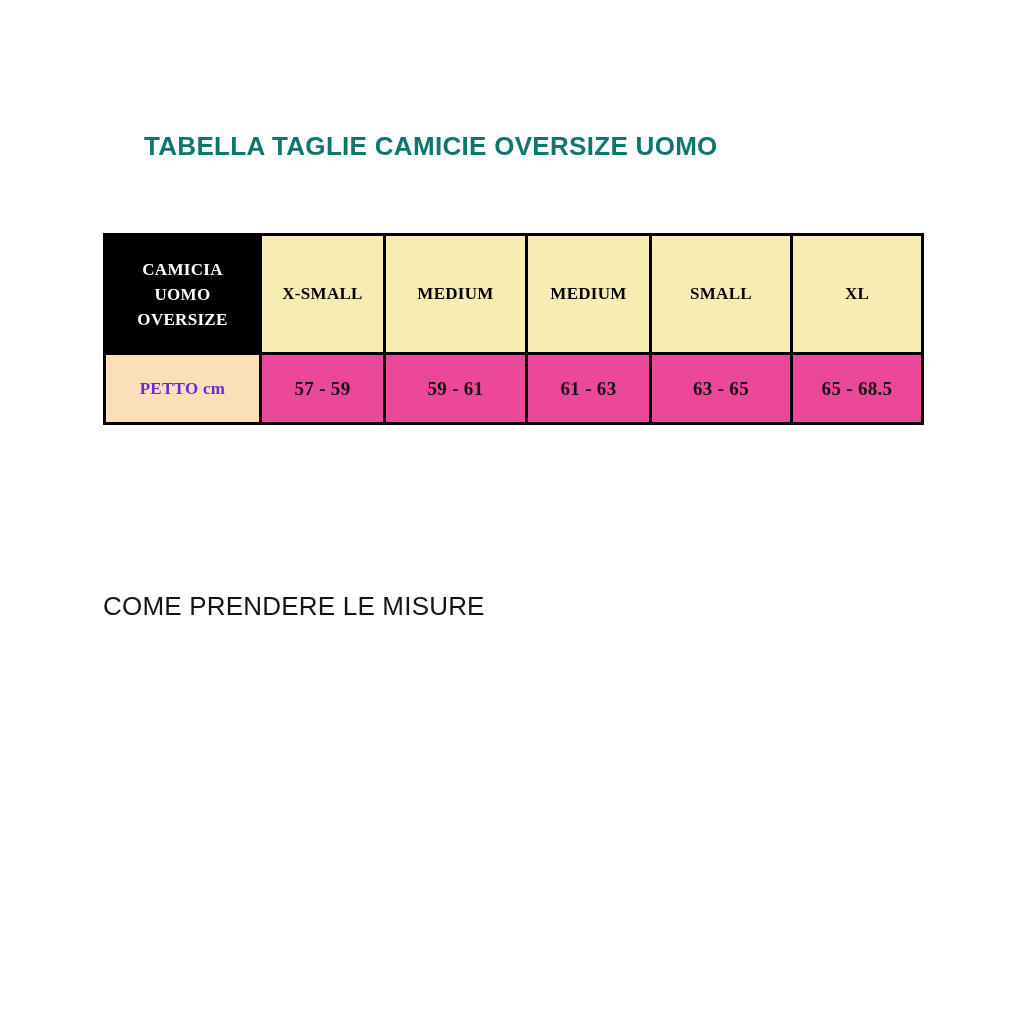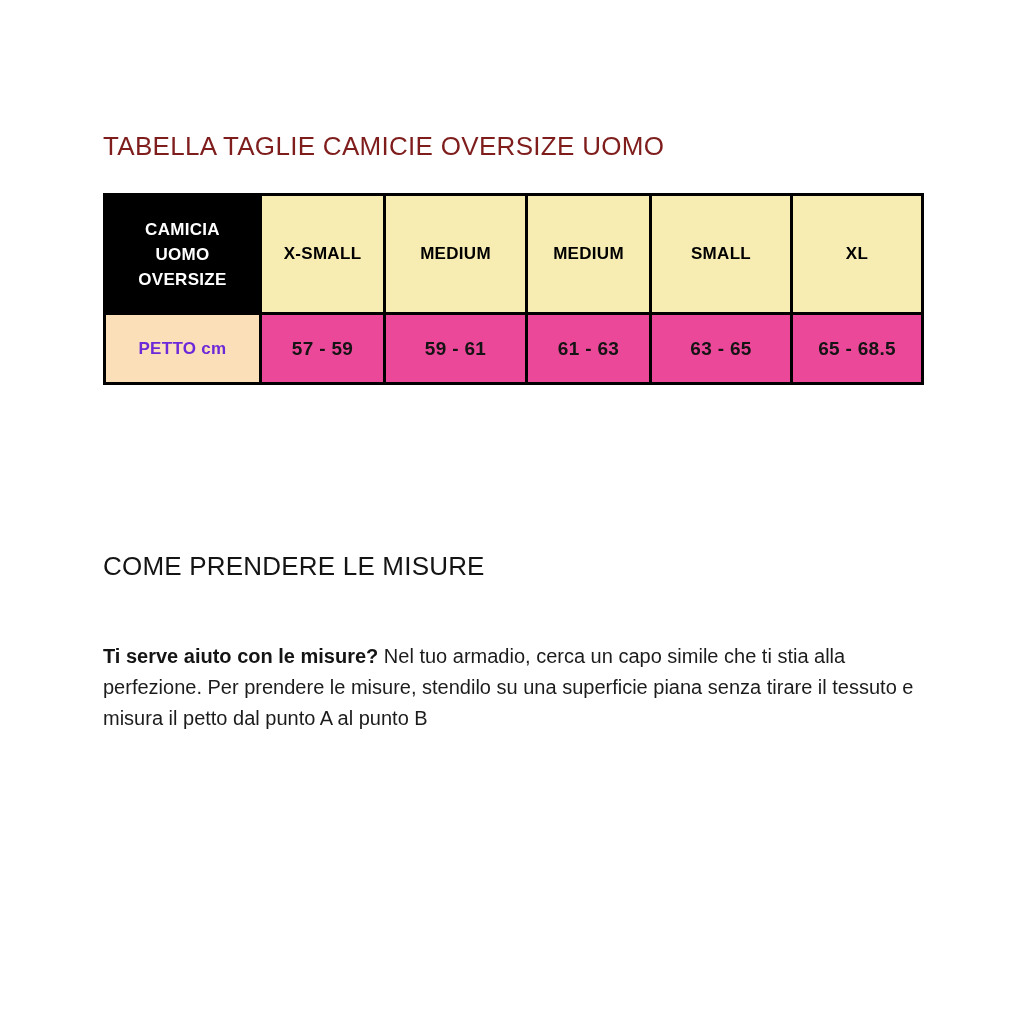--- a/index.html
+++ b/index.html
@@ -13,30 +13,32 @@
     color: #111111;
     overflow: hidden;
   }
   .content {
     padding-left: 103px;
     padding-right: 103px;
     padding-top: 131px;
   }
   h1.page-title {
     font-size: 26px;
-    font-weight: normal;
+    font-weight: bold;
     line-height: 31px;
-    color: #7f1d1d;
+    color: #0f766e;
     letter-spacing: 0.3px;
+    margin-left: 41px;
   }
   table.size-table {
     border-collapse: collapse;
     table-layout: fixed;
     width: 818px;
-    margin-top: 31px;
+    margin-top: 71px;
+    font-family: Liberation Serif, serif;
   }
   table.size-table th,
   table.size-table td {
     border: 3px solid var(--table-border, #000000);
     text-align: center;
     vertical-align: middle;
     padding: 2px;
   }
   tr.header-row { height: 119px; }
   tr.data-row { height: 70px; }
@@ -125,16 +127,15 @@
           <td class="value-cell">61 - 63</td>
           <td class="value-cell">63 - 65</td>
           <td class="value-cell">65 - 68.5</td>
         </tr>
       </tbody>
     </table>
 
     <h2 class="section-heading">COME PRENDERE LE MISURE</h2>
 
 
-    <p class="body-text help-text"><strong>Ti serve aiuto con le misure?</strong> <span>Nel tuo armadio, cerca un capo simile che ti stia alla perfezione. Per prendere le misure, stendilo su una superficie piana senza tirare il tessuto e misura il petto dal punto A al punto B</span></p>
 
   </div>
 </div>
 
 </body></html>

